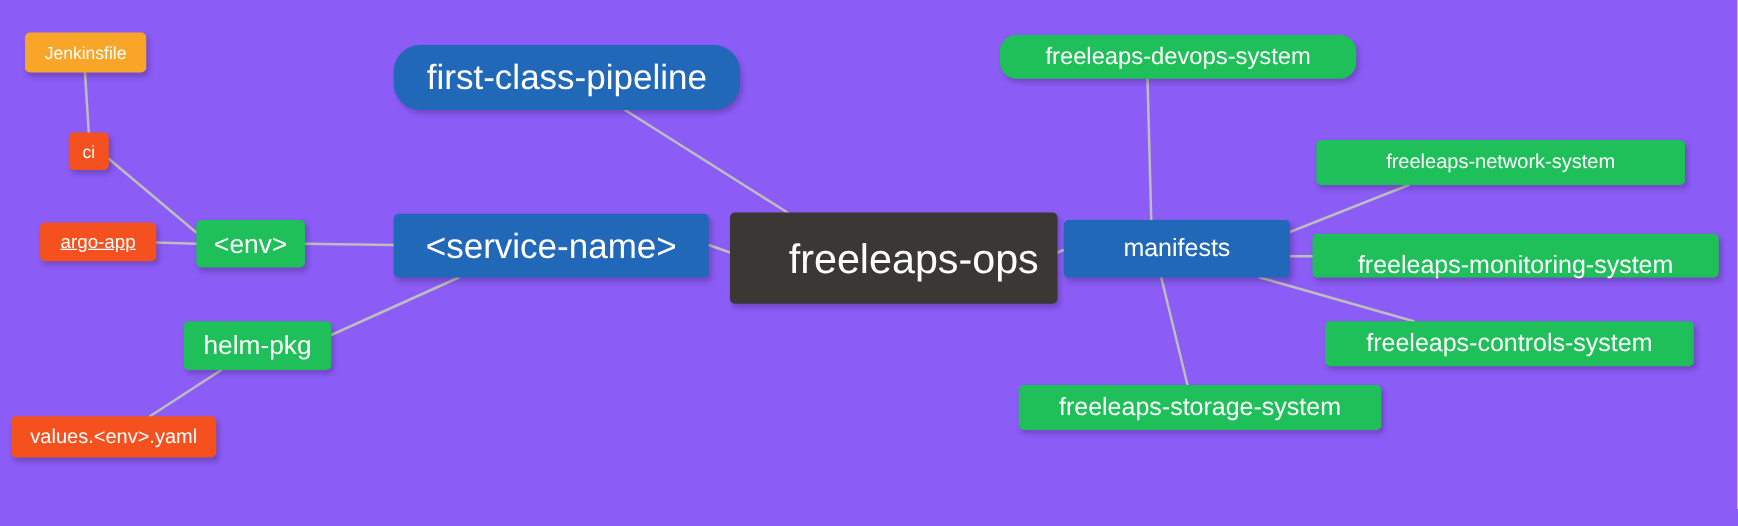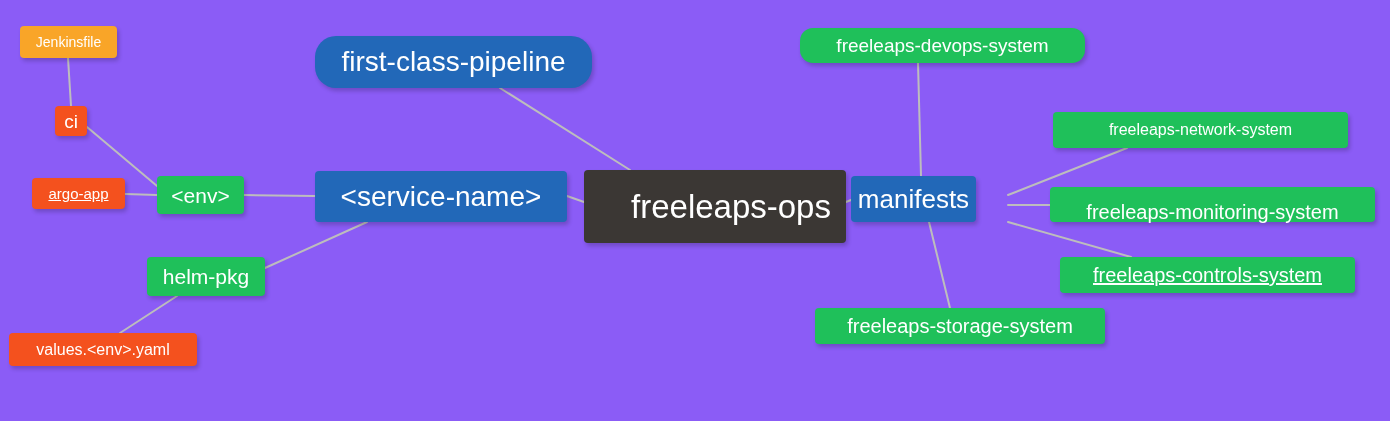--- a/index.html
+++ b/index.html
@@ -67,56 +67,56 @@
       <line x1="921" y1="176" x2="918" y2="63" stroke="#bdbdbd" stroke-width="2" stroke-linecap="round"></line>
       <line x1="1008" y1="195" x2="1127" y2="148" stroke="#bdbdbd" stroke-width="2" stroke-linecap="round"></line>
       <line x1="1008" y1="205" x2="1050" y2="205" stroke="#bdbdbd" stroke-width="2" stroke-linecap="round"></line>
       <line x1="1008" y1="222" x2="1131" y2="257" stroke="#bdbdbd" stroke-width="2" stroke-linecap="round"></line>
       <line x1="929" y1="222" x2="950" y2="308" stroke="#bdbdbd" stroke-width="2" stroke-linecap="round"></line>
     </svg>
   <div id="node-layer">
       <div class="node c-orange" style="left: 20px; top: 26px; width: 97px; height: 32px; font-size: 14px;">
         <span class="node-label">Jenkinsfile</span>
       </div>
-      <div class="node c-red" style="left: 55px; top: 106px; width: 32px; height: 30px; font-size: 19px;">
+      <div class="node c-red" style="left: 55px; top: 106px; width: 32px; height: 30px; font-size: 14px;">
         <span class="node-label">ci</span>
       </div>
       <div class="node c-red" style="left: 32px; top: 178px; width: 93px; height: 31px; font-size: 15px; text-decoration: underline;">
         <span class="node-label">argo-app</span>
       </div>
       <div class="node c-green" style="left: 157px; top: 176px; width: 87px; height: 38px; font-size: 21px;">
         <span class="node-label">&lt;env&gt;</span>
       </div>
       <div class="node c-green" style="left: 147px; top: 257px; width: 118px; height: 39px; font-size: 21px;">
         <span class="node-label">helm-pkg</span>
       </div>
-      <div class="node c-red" style="left: 9px; top: 333px; width: 188px; height: 33px; font-size: 16px;">
+      <div class="node c-red" style="left: 9px; top: 333px; width: 164px; height: 33px; font-size: 16px;">
         <span class="node-label">values.&lt;env&gt;.yaml</span>
       </div>
       <div class="node c-blue" style="left: 315px; top: 36px; width: 277px; height: 52px; font-size: 28px; border-radius: 21px;">
         <span class="node-label">first-class-pipeline</span>
       </div>
       <div class="node c-blue" style="left: 315px; top: 171px; width: 252px; height: 51px; font-size: 28px;">
         <span class="node-label">&lt;service-name&gt;</span>
       </div>
       <div class="node c-root" style="left: 584px; top: 170px; width: 262px; height: 73px; font-size: 33px;">
         <span class="node-label">freeleaps-ops</span>
       </div>
-      <div class="node c-blue" style="left: 851px; top: 176px; width: 125px; height: 46px; font-size: 26px;">
+      <div class="node c-blue" style="left: 851px; top: 176px; width: 181px; height: 46px; font-size: 20px;">
         <span class="node-label">manifests</span>
       </div>
       <div class="node c-green" style="left: 800px; top: 28px; width: 285px; height: 35px; font-size: 19px; border-radius: 13px;">
         <span class="node-label">freeleaps-devops-system</span>
       </div>
       <div class="node c-green" style="left: 1053px; top: 112px; width: 295px; height: 36px; font-size: 16px;">
         <span class="node-label">freeleaps-network-system</span>
       </div>
       <div class="node c-green" style="left: 1050px; top: 187px; width: 325px; height: 35px; font-size: 20px; align-items: flex-end;">
         <span class="node-label">freeleaps-monitoring-system</span>
       </div>
-      <div class="node c-green" style="left: 1060px; top: 257px; width: 295px; height: 36px; font-size: 20px; text-decoration: underline;">
+      <div class="node c-green" style="left: 1060px; top: 257px; width: 295px; height: 36px; font-size: 20px;">
         <span class="node-label">freeleaps-controls-system</span>
       </div>
       <div class="node c-green" style="left: 815px; top: 308px; width: 290px; height: 36px; font-size: 20px;">
         <span class="node-label">freeleaps-storage-system</span>
       </div>
     </div>
 </div>
 
 </body></html>

